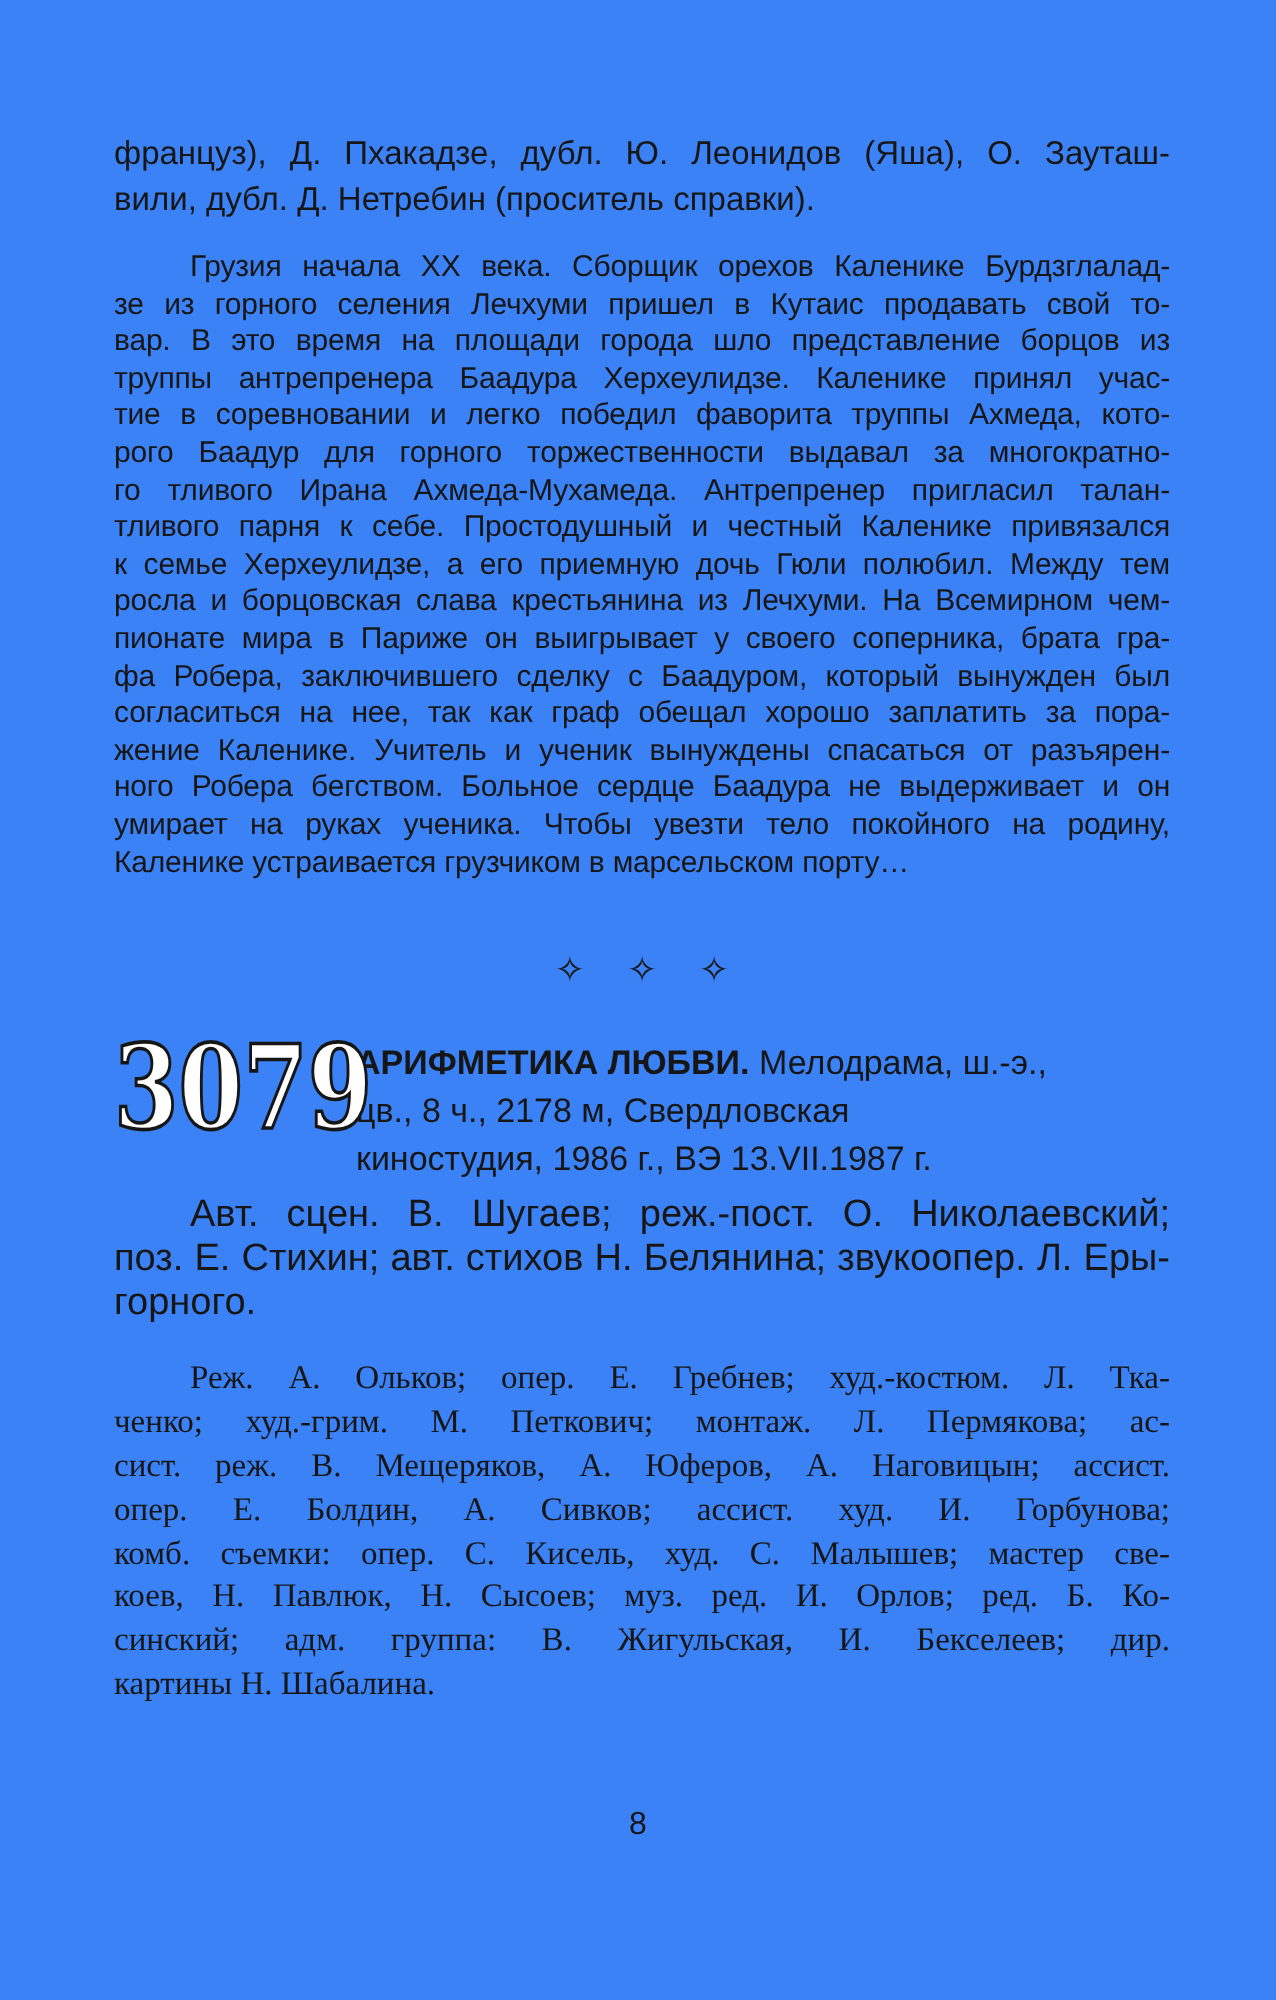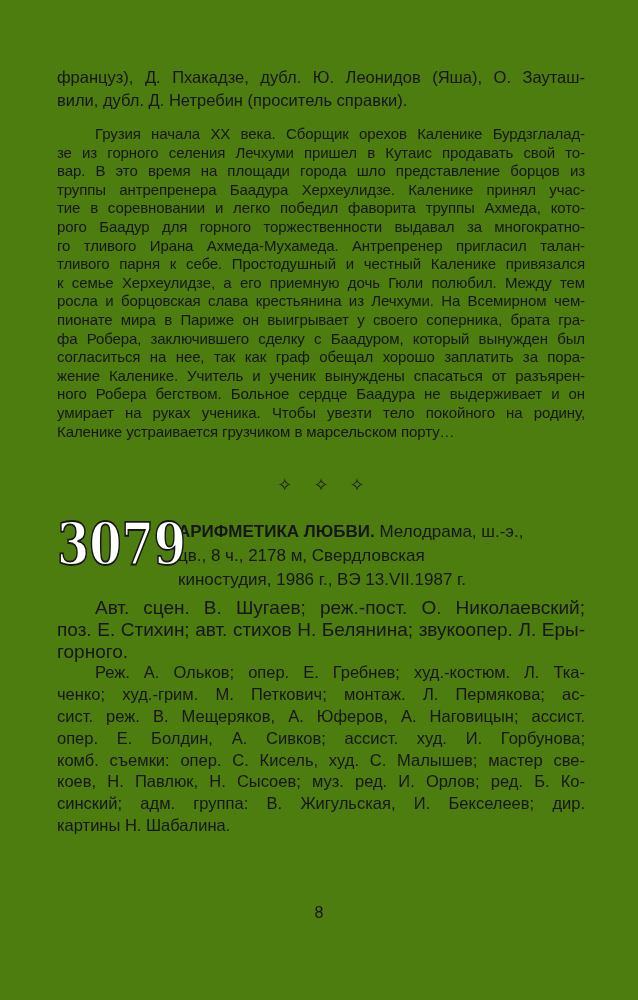--- a/index.html
+++ b/index.html
@@ -1,19 +1,19 @@
 <!DOCTYPE html>
 <html><head>
 <meta charset="utf-8">
 <style>
   html, body { margin: 0; padding: 0; background: #ffffff; }
   .page {
     position: relative;
     width: 638px; height: 1000px;
-    background: #4d7c0f;
+    background: #3b82f6;
     color: #161616;
     font-family: "Liberation Sans", sans-serif;
     box-sizing: border-box;
     padding: 66px 53px 0 57px;
     overflow: hidden;
   }
   .para { width: 528px; }
   .para > div { text-align: justify; text-align-last: justify; }
   .para > div:last-child { text-align-last: left; }
   .indent-first > div:first-child { text-indent: 38px; }
@@ -35,21 +35,21 @@
     font-size: 58px; line-height: 50px;
     color: #ffffff;
     -webkit-text-stroke: 1.8px #161616;
     transform: scaleX(0.8); transform-origin: 0 0;
     white-space: nowrap;
   }
   .entry-title { font-size: 17px; line-height: 24px; padding-top: 1px; }
   .entry-title .b { font-weight: bold; }
 
   .credits1 { margin-top: 5px; font-size: 19px; line-height: 21.8px; }
-  .credits2 { margin-top: 0; font-size: 16.5px; line-height: 21.8px; }
+  .credits2 { margin-top: 16px; font-size: 16.5px; line-height: 21.8px; font-family: Liberation Serif, serif; }
 
   .pagenum {
     position: absolute; bottom: 78px; left: 0;
     width: 100%; text-align: center;
     font-size: 16px; color: #161616;
   }
 </style>
 </head>
 <body>
 

